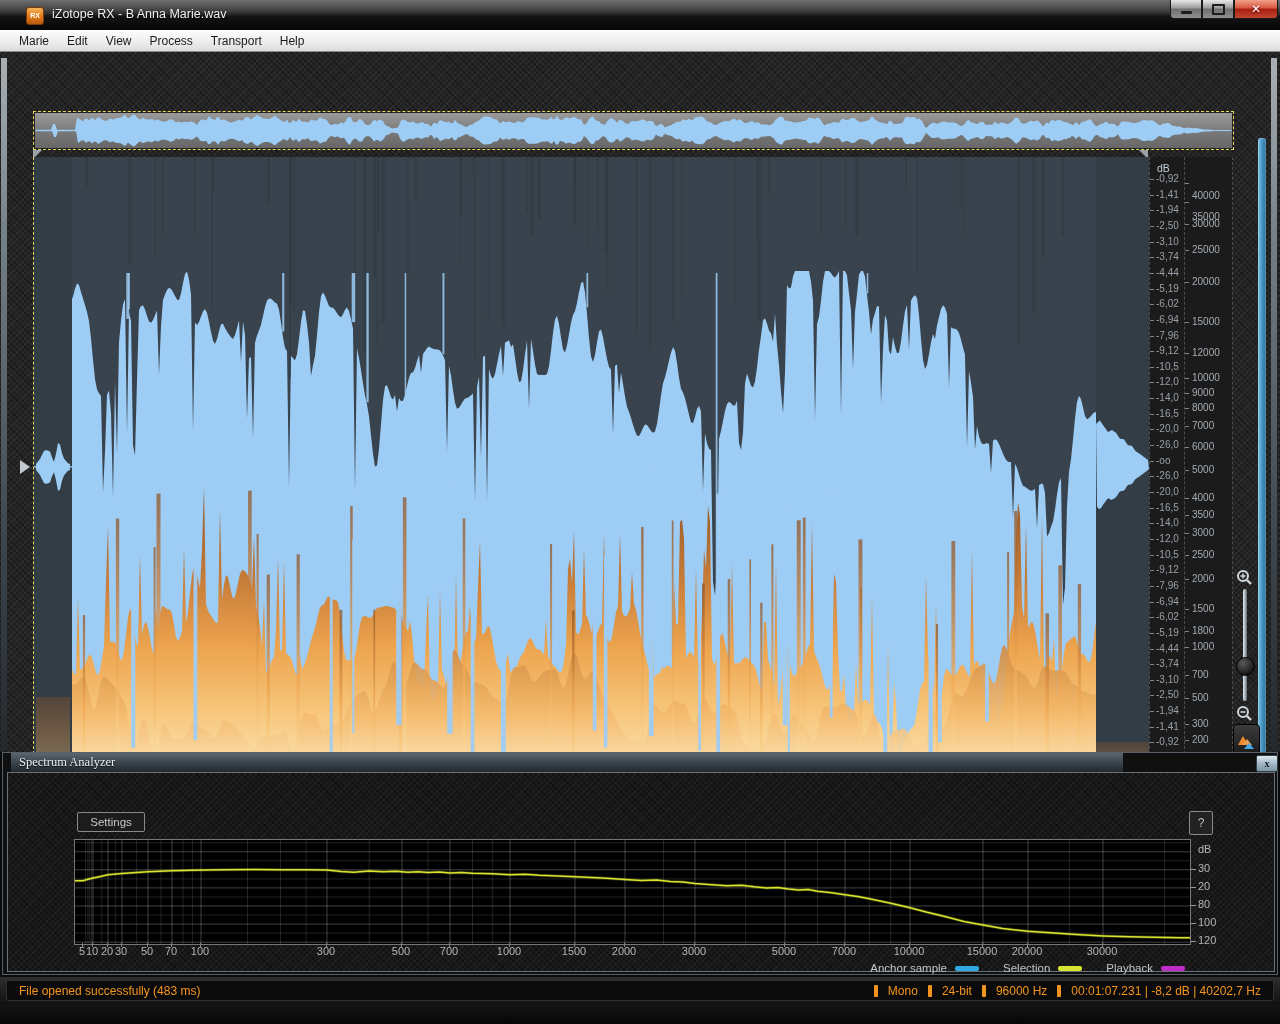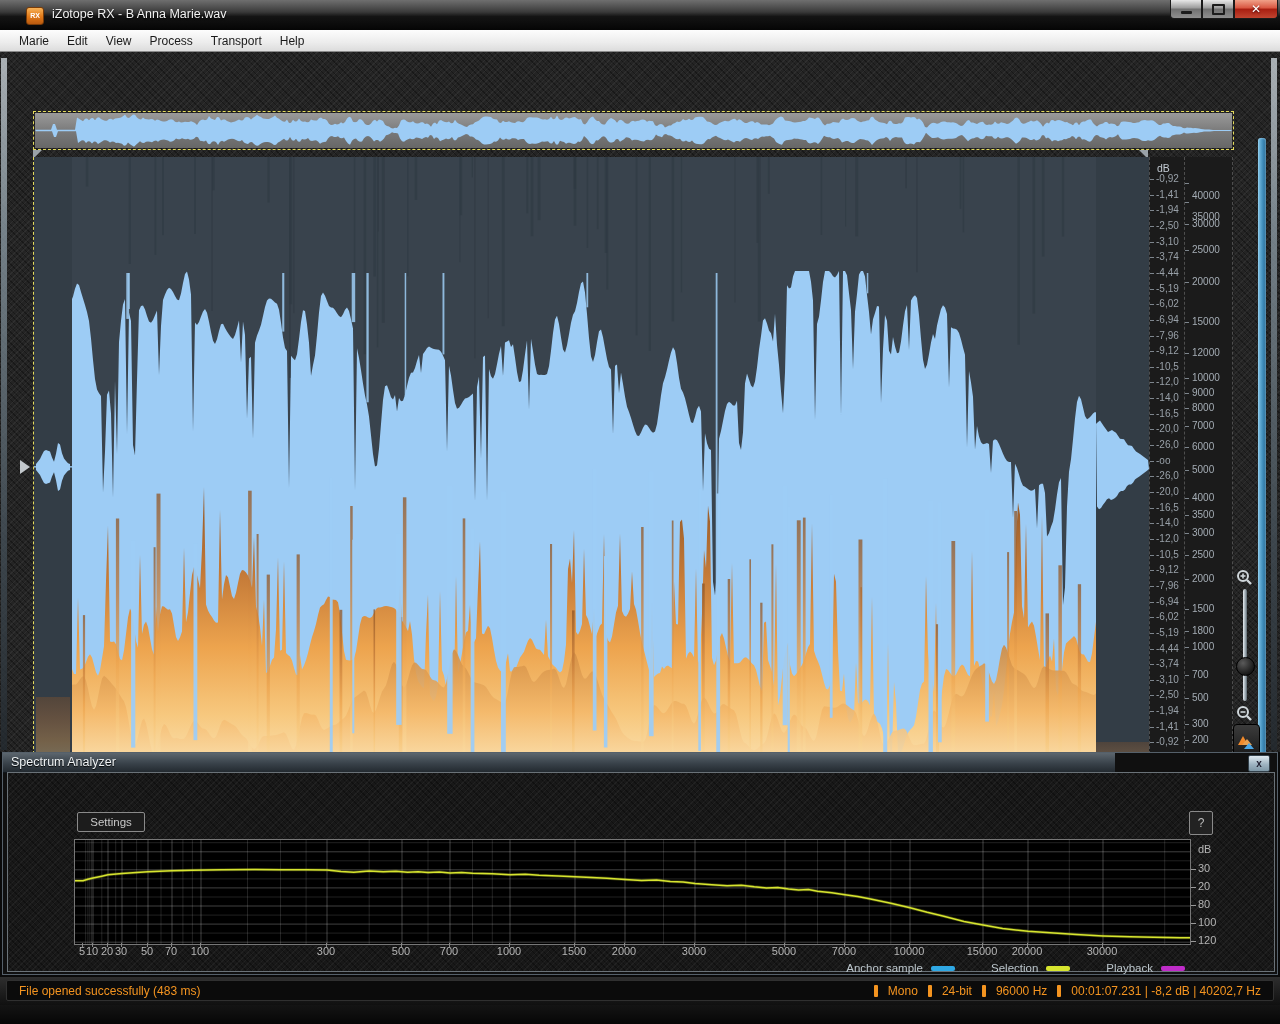--- a/index.html
+++ b/index.html
@@ -67,36 +67,36 @@
   #zslider-track{position:absolute;left:12px;top:432px;width:4px;height:112px;border-radius:2px;
     background:linear-gradient(90deg,#e8eef2,#9aa6ae 60%,#5a666e);}
   #zslider-knob{position:absolute;left:5px;top:500px;width:17px;height:17px;border-radius:50%;
     background:radial-gradient(circle at 35% 30%,#5a5a5a,#222 60%,#000);border:1px solid #000;}
   .mode-btn{position:absolute;left:2px;width:25px;height:35px;border-radius:4px;
     background:linear-gradient(#3c3c3c,#141414);border:1px solid #000;
     display:flex;align-items:center;justify-content:center;}
   #dock-arrow{left:1185px;top:729px;color:#9aa2a8;font-size:15px;}
   
   #an-panel{left:2px;top:752px;width:1276px;height:223px;background:#101010;border:1px solid #55606a;box-sizing:border-box;}
-  #an-titlebar{left:0;top:0;width:1112px;height:19px;
-    background:linear-gradient(#5c666e,#39424a 55%,#232a30);border-bottom:1px solid #10151a;}
+  #an-titlebar{left:8px;top:0;width:1112px;height:19px;
+    background:linear-gradient(#5c666e,#39424a 55%,#232a30);border-bottom:1px solid #10151a;font-family:Liberation Serif, serif;}
   #an-title{left:8px;top:2px;color:#eef2f4;font-size:12.5px;text-shadow:0 1px 1px #000;}
   #an-close{left:1245px;top:2px;width:20px;height:15px;font-size:10px;font-weight:bold;color:#223;
     background:linear-gradient(#dfe9ef,#9fb4c2 55%,#7e97a6);border:1px solid #32404a;border-radius:2px;
     display:flex;align-items:center;justify-content:center;}
   #an-body{left:4px;top:19px;width:1266px;height:198px;border:1px solid #6a7278;}
   #an-settings{left:69px;top:39px;width:66px;height:18px;background:#1c1c1c;border:1px solid #8a8a8a;border-radius:2px;
     color:#c8c8c8;font-size:11.5px;display:flex;align-items:center;justify-content:center;}
   #an-help{left:1181px;top:38px;width:22px;height:22px;background:#222;border:1px solid #8a8a8a;border-radius:2px;
     color:#bbb;font-size:12px;display:flex;align-items:center;justify-content:center;}
   #an-plot{left:66px;top:66px;width:1115px;height:104px;background:#000;border:1px solid #777;}
   .an-xlabel{position:absolute;top:172px;font-size:11px;color:#b4b4b4;transform:translateX(-50%);}
   .an-ylabel{position:absolute;left:1190px;font-size:11px;color:#b4b4b4;}
   .an-ytick{position:absolute;left:1183px;width:5px;height:1px;background:#999;}
-  #an-legend{position:absolute;top:189px;right:89px;display:flex;gap:36px;align-items:center;}
+  #an-legend{position:absolute;top:189px;right:89px;display:flex;gap:24px;align-items:center;}
   .leg-item{display:flex;gap:8px;align-items:center;color:#bcc6cc;font-size:11.5px;}
   .leg-swatch{width:24px;height:5px;border-radius:2px;}
   
   #statusbar{left:0;top:977px;width:1280px;height:28px;background:linear-gradient(#2e2e2e,#101010);}
   #status-inner{left:6px;top:3px;width:1268px;height:21px;background:#0b0b0b;border:1px solid #303030;border-radius:2px;
     display:flex;align-items:center;justify-content:space-between;padding:0 12px;box-sizing:border-box;
     color:#f49420;font-size:12px;}
   #status-right{display:flex;align-items:center;gap:10px;}
   .sep{width:4px;height:12px;background:#f49420;border-radius:1px;}
   #bottom-frame{left:0;top:1005px;width:1280px;height:19px;background:linear-gradient(#141414,#060606);}

